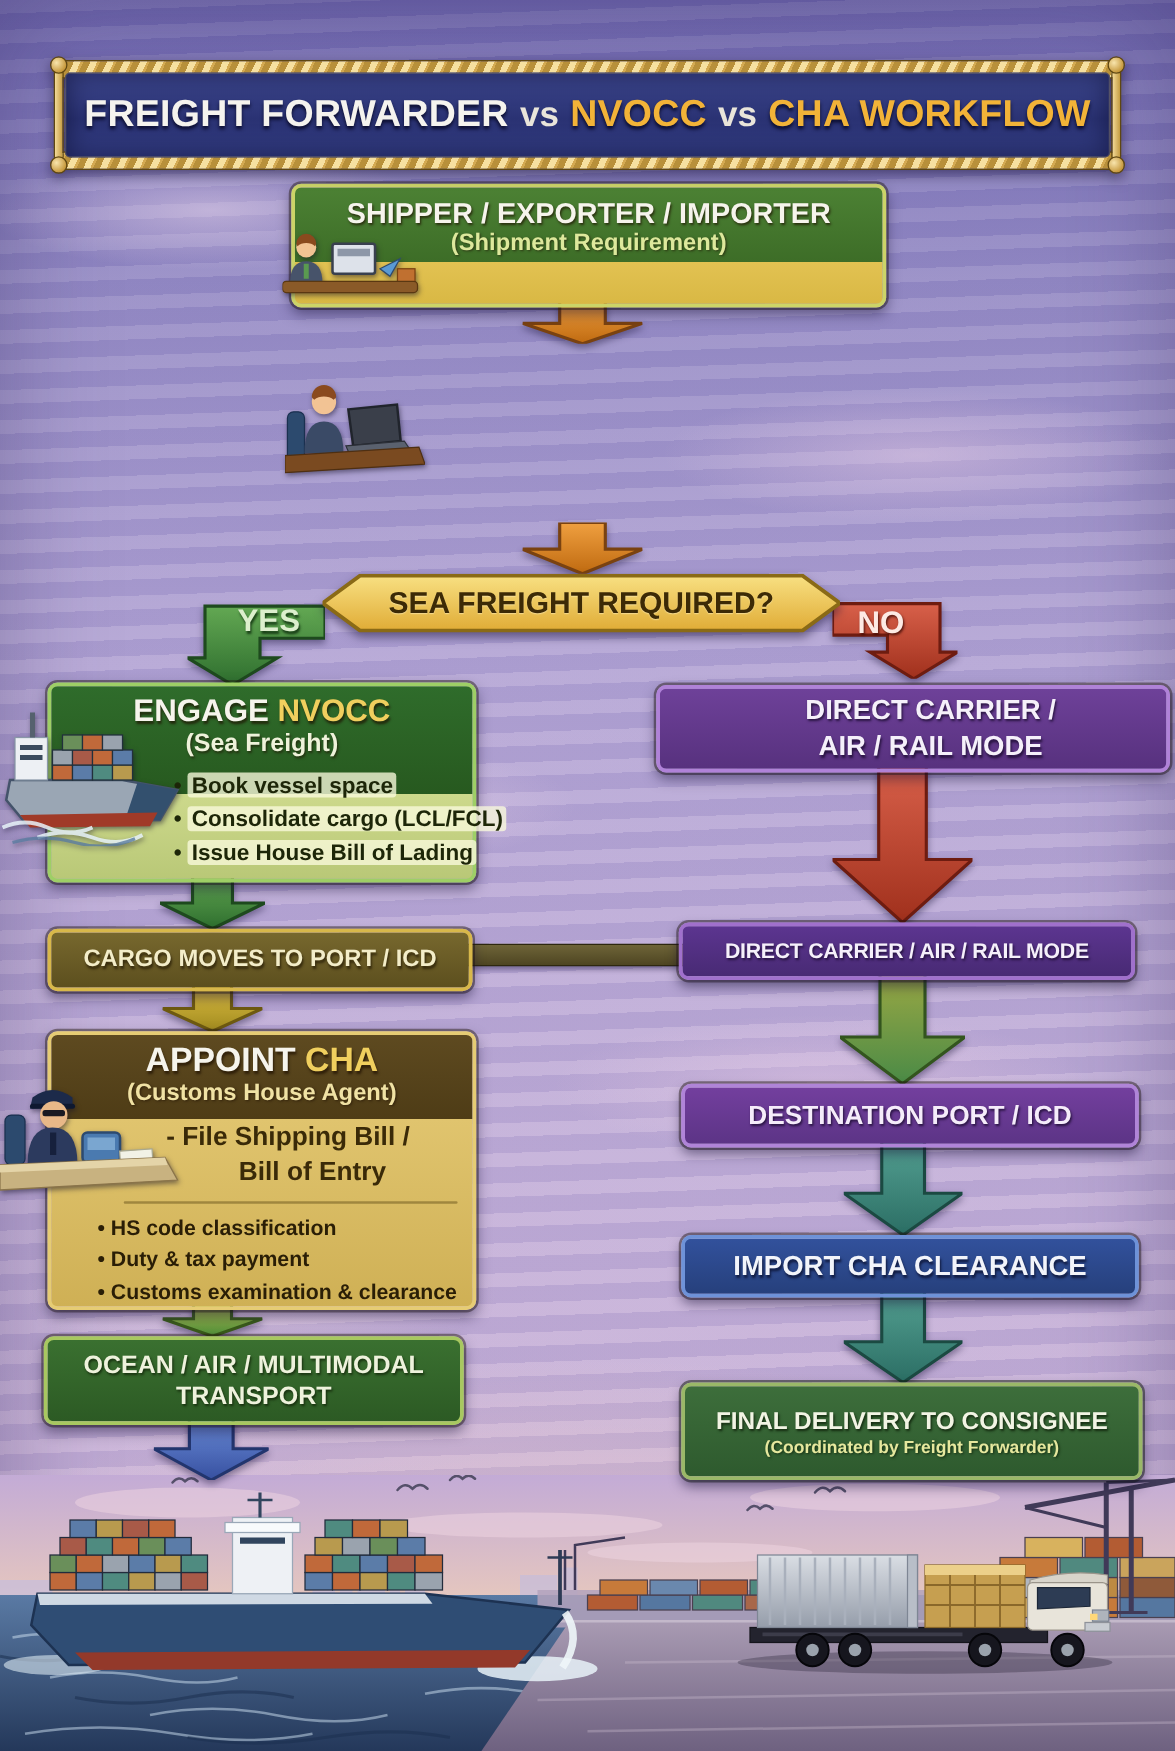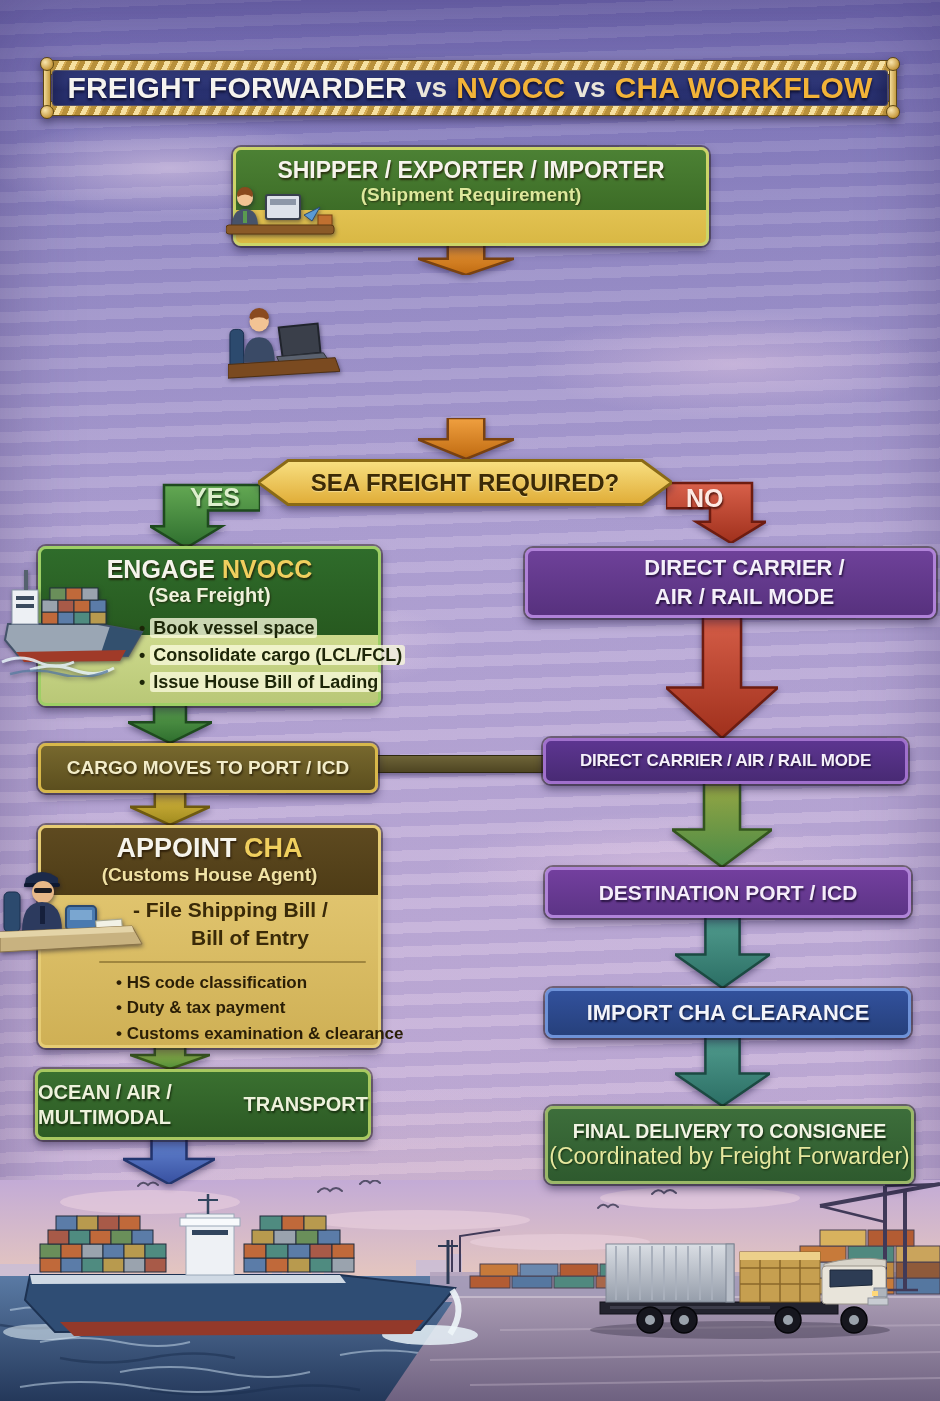--- a/index.html
+++ b/index.html
@@ -13,21 +13,21 @@
       radial-gradient(ellipse 340px 90px at 78% 26%, rgba(238,210,232,.40), rgba(238,210,232,0) 60%),
       radial-gradient(ellipse 300px 80px at 30% 46%, rgba(244,222,238,.38), rgba(244,222,238,0) 60%),
       radial-gradient(ellipse 360px 95px at 70% 62%, rgba(238,208,230,.40), rgba(238,208,230,0) 60%),
       radial-gradient(ellipse 320px 85px at 22% 74%, rgba(246,224,236,.42), rgba(246,224,236,0) 60%),
       repeating-linear-gradient(178deg, rgba(255,240,250,.10) 0 11px, rgba(118,104,176,.13) 11px 24px),
       linear-gradient(180deg,#6f68b0 0%,#938ac4 16%,#b2a4d4 38%,#c2afd8 66%,#ccb3d6 100%);
     box-shadow: inset 0 0 90px rgba(40,30,80,.35);
   }
   .abs{position:absolute;}
   
-  .banner{left:45px;top:60px;width:850px;height:56px;z-index:5;filter:drop-shadow(0 4px 5px rgba(20,15,50,.55));}
+  .banner{left:45px;top:48px;width:850px;height:88px;z-index:5;filter:drop-shadow(0 4px 5px rgba(20,15,50,.55));}
   .rope{position:absolute;left:0;right:0;height:13px;border:1px solid #5f4712;border-radius:7px;
     background:repeating-linear-gradient(115deg,#f6e0a0 0 5px,#d4aa52 5px 7px,#b8903a 7px 12px);}
   .rope.top{top:0;} .rope.bot{bottom:0;}
   .banner-panel{position:absolute;left:7px;right:7px;top:10px;bottom:10px;border-radius:4px;
     background:linear-gradient(180deg,#3d478f,#2a3273 55%,#333d84);
     box-shadow:inset 0 0 22px rgba(0,0,25,.55), inset 0 0 0 1px rgba(240,214,140,.35);
     display:flex;align-items:center;justify-content:center;white-space:nowrap;}
   .banner-panel .t{font-weight:bold;font-size:30px;letter-spacing:.2px;color:#f5f3ee;
     text-shadow:0 2px 3px rgba(5,5,30,.85);}
   .banner-panel .vs{font-size:28px;color:#e9e5da;margin:0 9px;font-weight:bold;}
@@ -74,46 +74,46 @@
     text-shadow:1px 2px 2px rgba(30,20,0,.7);}
   
   .box-cha{left:38px;top:825px;width:337px;height:217px;border:3px solid #e6cc74;
     background:linear-gradient(180deg,#5e4a20 0%,#4e3c16 31%,#e0c46e 31%,#cfb055 100%);border-radius:8px;}
   .box-cha .h-title{font-size:27px;margin-top:5px;}
   .box-cha .h-sub{font-size:19px;color:#f0e2a4;}
   .cha-task{font-weight:bold;color:#3a2a08;font-size:21px;line-height:1.35;margin-top:10px;}
   .cha-task .l1{padding-left:92px;}
   .cha-task .l2{padding-left:150px;}
   .cha-div{height:2px;background:rgba(92,70,20,.45);margin:8px 12px 7px 58px;border-radius:1px;}
-  .box-cha .blist{padding-left:75px;font-size:17px;color:#2a1e06;line-height:1.5;white-space:nowrap;}
+  .box-cha .blist{padding-left:37px;font-size:17px;color:#2a1e06;line-height:1.5;white-space:nowrap;}
   
   .box-ocean{left:35px;top:1069px;width:330px;height:65px;border:3px solid #a8c860;
     background:linear-gradient(180deg,#3a7030,#2c5a24);border-radius:8px;
-    display:flex;flex-direction:row;align-items:center;justify-content:center;}
+    display:flex;flex-direction:column;align-items:center;justify-content:center;}
   .box-ocean .l{font-weight:bold;font-size:20px;color:#eef2dc;text-shadow:1px 2px 2px rgba(15,30,5,.75);line-height:1.25;}
   
   .box-direct{left:525px;top:548px;width:377px;height:64px;border:3px solid #b082d8;
     background:linear-gradient(180deg,#6e4199,#57317e);border-radius:8px;
     display:flex;flex-direction:column;align-items:center;justify-content:center;padding-left:28px;}
   .box-direct .l{font-weight:bold;font-size:22px;color:#f5f0fa;text-shadow:1px 2px 2px rgba(25,10,45,.8);line-height:1.3;}
   .bar-direct{left:543px;top:738px;width:359px;height:40px;border:3px solid #a070cc;
     background:linear-gradient(180deg,#5c3590,#482a74);color:#f5f0fa;font-size:17px;letter-spacing:-.2px;
     text-shadow:1px 2px 2px rgba(25,10,45,.8);}
   .bar-dest{left:545px;top:867px;width:360px;height:45px;border:3px solid #b084d8;
     background:linear-gradient(180deg,#733f9e,#5c3486);color:#f5ecfa;font-size:21px;
     text-shadow:1px 2px 2px rgba(25,10,45,.8);}
   .bar-import{left:545px;top:988px;width:360px;height:44px;border:3px solid #6e92d8;
     background:linear-gradient(180deg,#32519c,#26407c);color:#f2f4fa;font-size:22px;
     text-shadow:1px 2px 2px rgba(10,15,45,.8);}
   .box-final{left:545px;top:1106px;width:363px;height:72px;border:3px solid #9ab868;
     background:linear-gradient(180deg,#3d6e3b,#2e5a2e);border-radius:8px;z-index:4;position:absolute;
     display:flex;flex-direction:column;align-items:center;justify-content:center;
     box-shadow:0 5px 9px rgba(25,18,55,.5), 0 0 0 2px rgba(20,30,10,.5);}
   .box-final .t{font-weight:bold;font-size:19.5px;color:#f2f4e4;text-shadow:1px 2px 2px rgba(10,25,5,.8);}
-  .box-final .s{font-weight:normal;font-size:23px;color:#e6e89e;text-shadow:1px 1px 2px rgba(10,25,5,.7);}
+  .box-final .s{font-weight:bold;font-size:14px;color:#e6e89e;text-shadow:1px 1px 2px rgba(10,25,5,.7);}
   
   .hex-wrap{left:258px;top:459px;width:414px;height:47px;z-index:4;filter:drop-shadow(0 4px 4px rgba(25,18,55,.5));}
   .hex-label{left:258px;top:459px;width:414px;height:47px;z-index:5;display:flex;align-items:center;justify-content:center;
     font-weight:bold;font-size:24px;color:#3c2a06;text-shadow:0 1px 1px rgba(255,240,190,.6);}
   .branch-label{position:absolute;z-index:6;font-weight:bold;font-size:25px;}
   .lbl-yes{left:190px;top:483px;color:#ddefcd;text-shadow:1px 2px 2px rgba(10,40,10,.8);}
   .lbl-no{left:686px;top:484px;color:#fdeae4;text-shadow:1px 2px 2px rgba(60,10,5,.8);}
   .arrow,.elbow{position:absolute;z-index:3;filter:drop-shadow(0 3px 3px rgba(25,18,55,.45));}
   .ill{position:absolute;z-index:6;filter:drop-shadow(1px 2px 2px rgba(20,15,40,.5));}
   .scene{position:absolute;left:0;top:1180px;width:940px;height:221px;z-index:1;}

